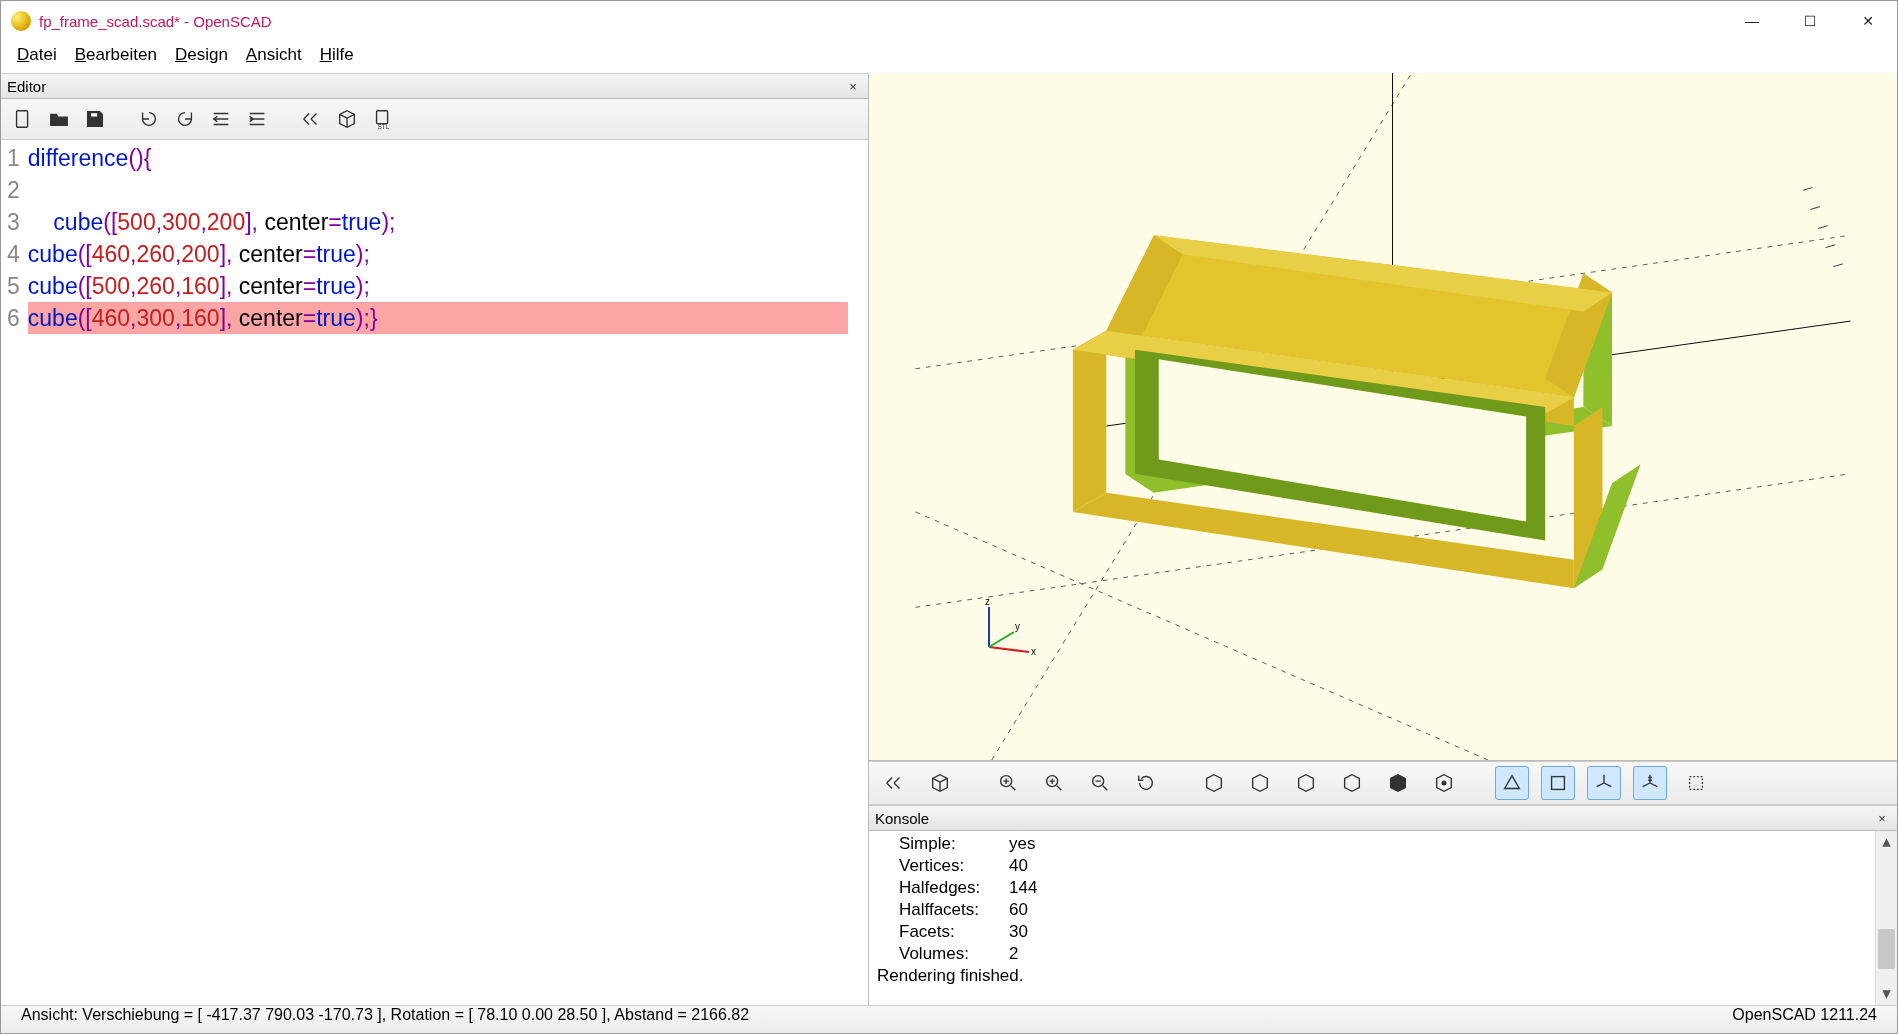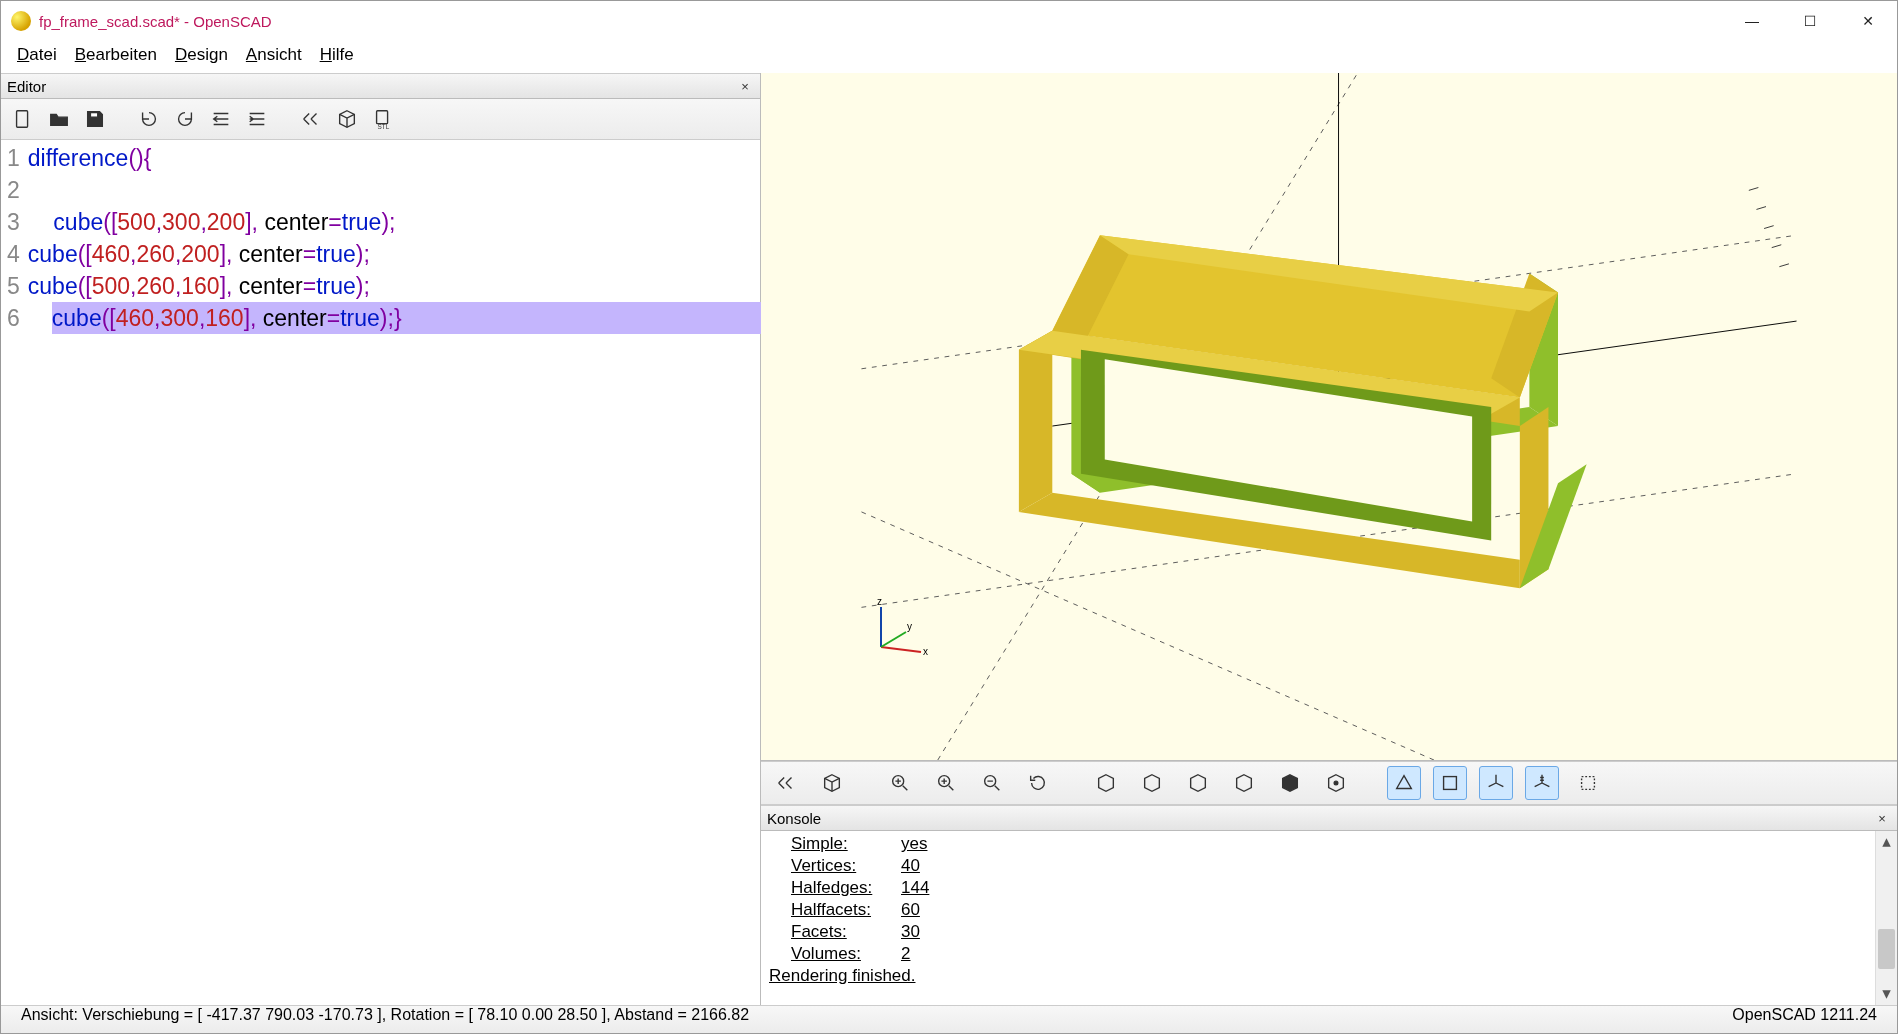--- a/index.html
+++ b/index.html
@@ -6,42 +6,42 @@
   body { background: #fff; display: flex; flex-direction: column; height: 1034px; width: 1898px; border: 1px solid #999; }
   .titlebar { display:flex; align-items:center; height:40px; padding: 0 0 0 10px; background:#fff; }
   .titlebar .appicon { width:20px; height:20px; margin-right:8px; background: radial-gradient(circle at 30% 30%, #fff56a, #d6a200 70%); border-radius:50%; }
   .titlebar .title { font-size:15px; color:#be185d; }
   .titlebar .winbtns { margin-left:auto; display:flex; }
   .titlebar .winbtn { width:58px; height:38px; display:flex; align-items:center; justify-content:center; font-size:14px; color:#222; }
   .menubar { display:flex; gap:18px; padding: 4px 16px 8px; font-size:17px; }
   .menubar span { color:#000; }
   .menubar span u { text-decoration: underline; }
   .main { flex:1; display:flex; min-height:0; }
-  .leftpane { width:760px; display:flex; flex-direction:column; border-right:1px solid #bbb; }
+  .leftpane { width:868px; display:flex; flex-direction:column; border-right:1px solid #bbb; }
   .panetitle { background:linear-gradient(#f6f6f6,#e4e4e4); border-top:1px solid #ccc; border-bottom:1px solid #bbb; display:flex; align-items:center; font-size:15px; height:26px; padding:0 6px; }
   .panetitle .x { margin-left:auto; width:18px;height:18px;display:flex;align-items:center;justify-content:center;font-size:13px;color:#333; }
   .edtoolbar { background:linear-gradient(#f7f7f7,#ececec); border-bottom:1px solid #ccc; padding:6px 8px; display:flex; align-items:center; gap:8px; }
   .tbtn { width:28px;height:28px;display:flex;align-items:center;justify-content:center;color:#333;}
   .tbtn svg{width:22px;height:22px;stroke:#333;fill:none;stroke-width:1.5;}
   .sep{width:10px;}
   .editor { flex:1; background:#fff; font-family: Consolas,"Courier New",monospace; font-size:23px; line-height:32px; display:flex; }
   .gutter { background:#fff; color:#888; text-align:right; padding: 2px 6px 0 6px; user-select:none; }
   .gutter div{height:32px;}
   .code { padding:2px 0 0 2px; white-space:pre; }
   .code .kw{color:#0018c8;}
   .code .num{color:#c02020;}
   .code .p{color:#8000a0;}
-  .code .curline{background:#c4b5fd; display:inline-block; min-width:820px;margin-left:24px;}
+  .code .curline{background:#fca5a5; display:inline-block; min-width:820px;}
   .rightpane{flex:1;display:flex;flex-direction:column;min-height:0;}
   .viewport{flex:1;background:#fffde8;position:relative;overflow:hidden;border-bottom:1px solid #bbb;}
   .viewtoolbar{background:linear-gradient(#f7f7f7,#ececec);border-top:1px solid #ccc;border-bottom:1px solid #ccc;padding:4px 8px;display:flex;align-items:center;gap:12px;}
   .viewtoolbar .tbtn{width:34px;height:34px;}
   .viewtoolbar .tbtn.active{background:#cfe8ff;border:1px solid #6aa8e6;border-radius:3px;}
   .konsolepane{display:flex;flex-direction:column;min-height:0;}
-  .konsole{flex:1;overflow:auto;font-size:17px;padding:2px 8px 2px 30px;line-height:22px; position:relative;text-decoration:underline;}
+  .konsole{flex:1;overflow:auto;font-size:17px;padding:2px 8px 2px 30px;line-height:22px; position:relative;}
   .konsole .row{display:flex;}
   .konsole .k{width:110px;}
   .konsole .scrollbar{position:absolute;right:0;top:0;bottom:0;width:22px;background:#f0f0f0;border-left:1px solid #ddd;}
   .konsole .scrollbar .up,.konsole .scrollbar .dn{height:22px;display:flex;align-items:center;justify-content:center;color:#555;}
   .konsole .scrollbar .thumb{position:absolute;left:2px;right:2px;top:98px;height:40px;background:#c8c8c8;border-radius:2px;}
   .statusbar{height:28px;background:linear-gradient(#f7f7f7,#ececec);border-top:1px solid #ccc;display:flex;font-size:16px;padding:0 20px;}
   .statusbar .ver{margin-left:auto;}
   
   .axisgizmo{position:absolute;left:110px;bottom:100px;font-size:12px;color:#333;}
   .axisgizmo svg{width:60px;height:60px;overflow:visible;}

